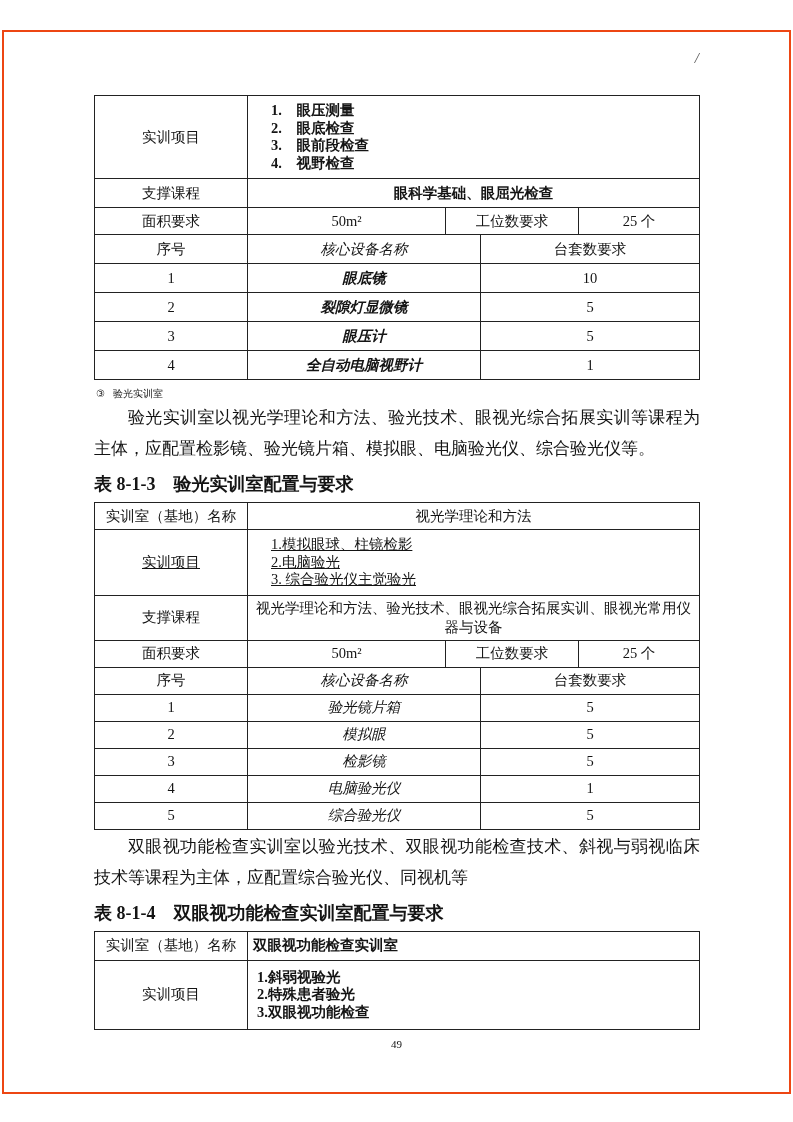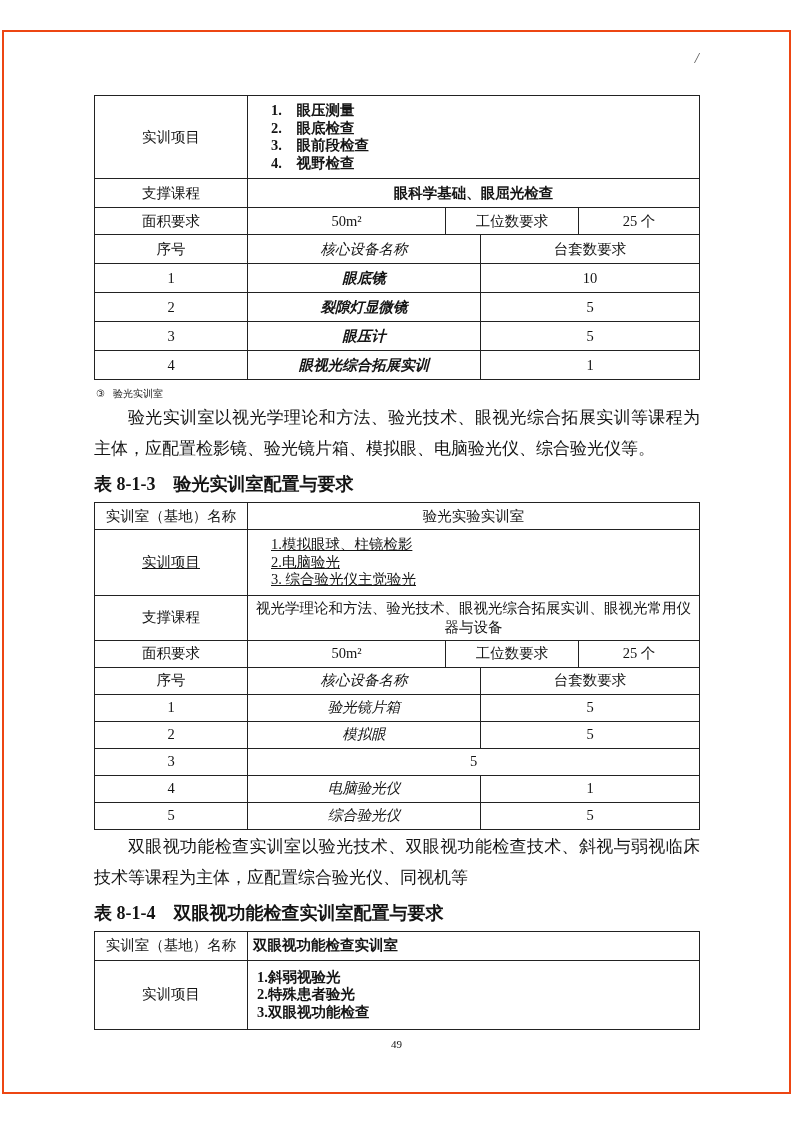--- a/index.html
+++ b/index.html
@@ -95,35 +95,35 @@
         <div class="td w-233 h28 b">裂隙灯显微镜</div>
         <div class="td fill h28">5</div>
       </div>
       <div class="tr">
         <div class="td w-label h28">3</div>
         <div class="td w-233 h28 b">眼压计</div>
         <div class="td fill h28">5</div>
       </div>
       <div class="tr">
         <div class="td w-label h28">4</div>
-        <div class="td w-233 h28 b">眼视光综合拓展实训</div>
+        <div class="td w-233 h28 b">全自动电脑视野计</div>
         <div class="td fill h28">1</div>
       </div>
     </div>
 
     <div class="heading">
       <span class="marker">③</span><span>验光实训室</span>
     </div>
     <div class="para">验光实训室以视光学理论和方法、验光技术、眼视光综合拓展实训等课程为主体，应配置检影镜、验光镜片箱、模拟眼、电脑验光仪、综合验光仪等。</div>
     <div class="caption">表 8-1-3　验光实训室配置与要求</div>
 
     <div class="tbl">
       <div class="tr">
         <div class="td w-label">实训室（基地）名称</div>
-        <div class="td fill">验光实验实训室</div>
+        <div class="td fill">视光学理论和方法</div>
       </div>
       <div class="tr">
         <div class="td w-label h58">实训项目</div>
         <div class="td fill list h58">
           <div>1.模拟眼球、柱镜检影</div>
           <div>2.电脑验光</div>
           <div>3. 综合验光仪主觉验光</div>
         </div>
       </div>
       <div class="tr">
@@ -146,20 +146,21 @@
         <div class="td w-233">验光镜片箱</div>
         <div class="td fill">5</div>
       </div>
       <div class="tr">
         <div class="td w-label">2</div>
         <div class="td w-233">模拟眼</div>
         <div class="td fill">5</div>
       </div>
       <div class="tr">
         <div class="td w-label">3</div>
+        <div class="td w-233">检影镜</div>
         <div class="td fill">5</div>
       </div>
       <div class="tr">
         <div class="td w-label">4</div>
         <div class="td w-233">电脑验光仪</div>
         <div class="td fill">1</div>
       </div>
       <div class="tr">
         <div class="td w-label">5</div>
         <div class="td w-233">综合验光仪</div>

